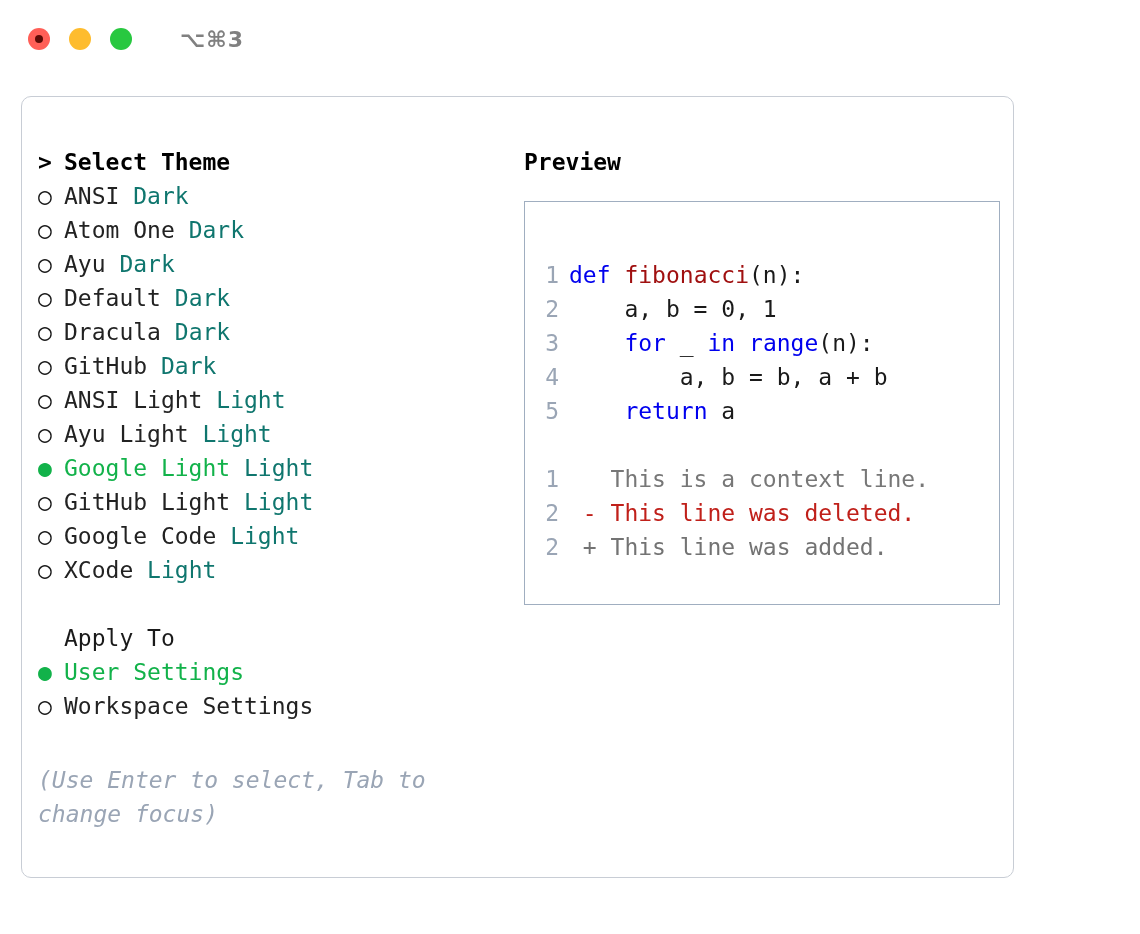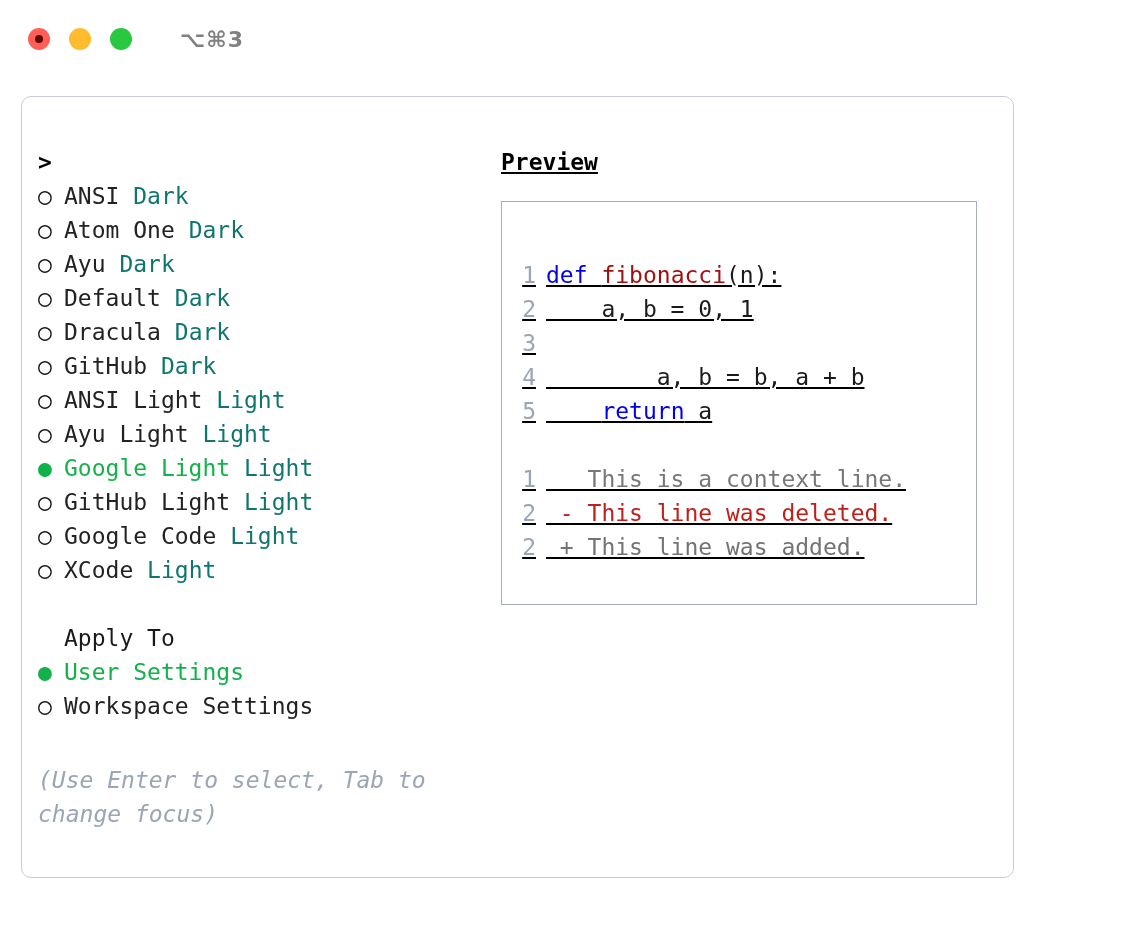--- a/index.html
+++ b/index.html
@@ -138,24 +138,23 @@
     color: #9aa5b5;
     font-size: 23px;
     line-height: 34px;
     white-space: pre-wrap;
     font-style: italic;
   }
 
   
   .right-pane {
     position: absolute;
-    left: 479px;
+    left: 502px;
     top: 48px;
     width: 500px;
-    text-decoration: underline;
   }
   .preview-title {
     font-size: 23px;
     font-weight: 700;
     color: #000000;
     line-height: 34px;
   }
   .preview-box {
     margin-top: 22px;
     width: 476px;
@@ -204,20 +203,21 @@
   <div class="shortcut">⌥⌘3</div>
 </div>
 
 <div class="card">
   <div class="card-inner">
 
     <div class="left-pane">
 
       <div class="row header-row">
         <span class="marker">&gt;</span>
+        <span>Select Theme</span>
       </div>
 
       <div id="theme-list">
           <div class="row"><span class="marker">○</span><span class="item-name">ANSI</span><span class="item-tag"> Dark</span></div>
           <div class="row"><span class="marker">○</span><span class="item-name">Atom One</span><span class="item-tag"> Dark</span></div>
           <div class="row"><span class="marker">○</span><span class="item-name">Ayu</span><span class="item-tag"> Dark</span></div>
           <div class="row"><span class="marker">○</span><span class="item-name">Default</span><span class="item-tag"> Dark</span></div>
           <div class="row"><span class="marker">○</span><span class="item-name">Dracula</span><span class="item-tag"> Dark</span></div>
           <div class="row"><span class="marker">○</span><span class="item-name">GitHub</span><span class="item-tag"> Dark</span></div>
           <div class="row"><span class="marker">○</span><span class="item-name">ANSI Light</span><span class="item-tag"> Light</span></div>
@@ -243,21 +243,21 @@
 
     <div class="hint">(Use Enter to select, Tab to change focus)</div>
 
     <div class="right-pane">
       <div class="preview-title">Preview</div>
 
       <div class="preview-box">
         <div id="code-block">
             <div class="code-line"><span class="gutter">1</span><span class="code-text"><span class="tok-kw">def </span><span class="tok-fn">fibonacci</span><span class="tok-plain">(n):</span></span></div>
             <div class="code-line"><span class="gutter">2</span><span class="code-text"><span class="tok-plain">    a, b = 0, 1</span></span></div>
-            <div class="code-line"><span class="gutter">3</span></div>
+            <div class="code-line"><span class="gutter">3</span><span class="code-text"><span class="tok-plain">    </span><span class="tok-kw">for</span><span class="tok-plain"> _ </span><span class="tok-kw">in</span><span class="tok-plain"> </span><span class="tok-kw">range</span><span class="tok-plain">(n):</span></span></div>
             <div class="code-line"><span class="gutter">4</span><span class="code-text"><span class="tok-plain">        a, b = b, a + b</span></span></div>
             <div class="code-line"><span class="gutter">5</span><span class="code-text"><span class="tok-plain">    </span><span class="tok-kw">return</span><span class="tok-plain"> a</span></span></div>
           </div>
         <div class="code-gap"></div>
         <div id="diff-block">
             <div class="code-line"><span class="gutter">1</span><span class="code-text"><span class="tok-ctx">   This is a context line.</span></span></div>
             <div class="code-line"><span class="gutter">2</span><span class="code-text"><span class="tok-del"> - This line was deleted.</span></span></div>
             <div class="code-line"><span class="gutter">2</span><span class="code-text"><span class="tok-add"> + This line was added.</span></span></div>
           </div>
       </div>

